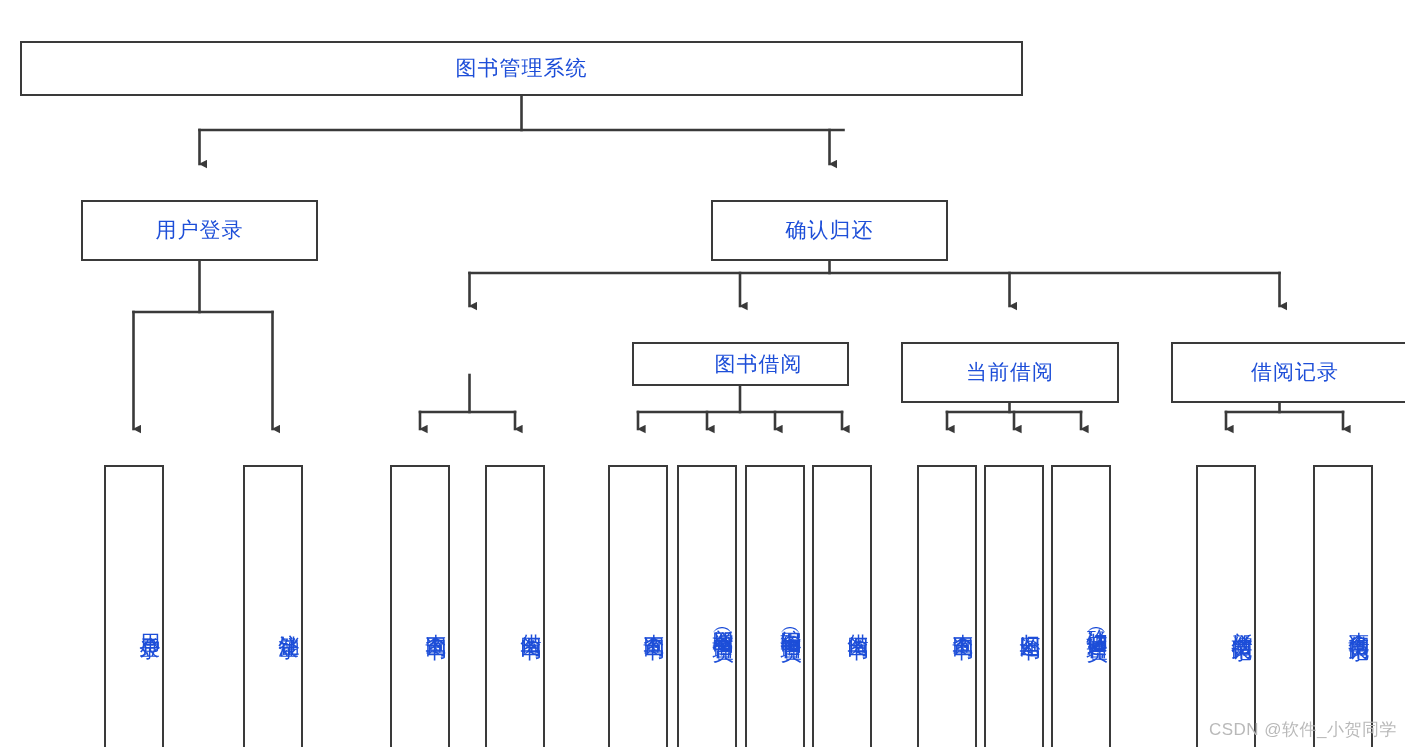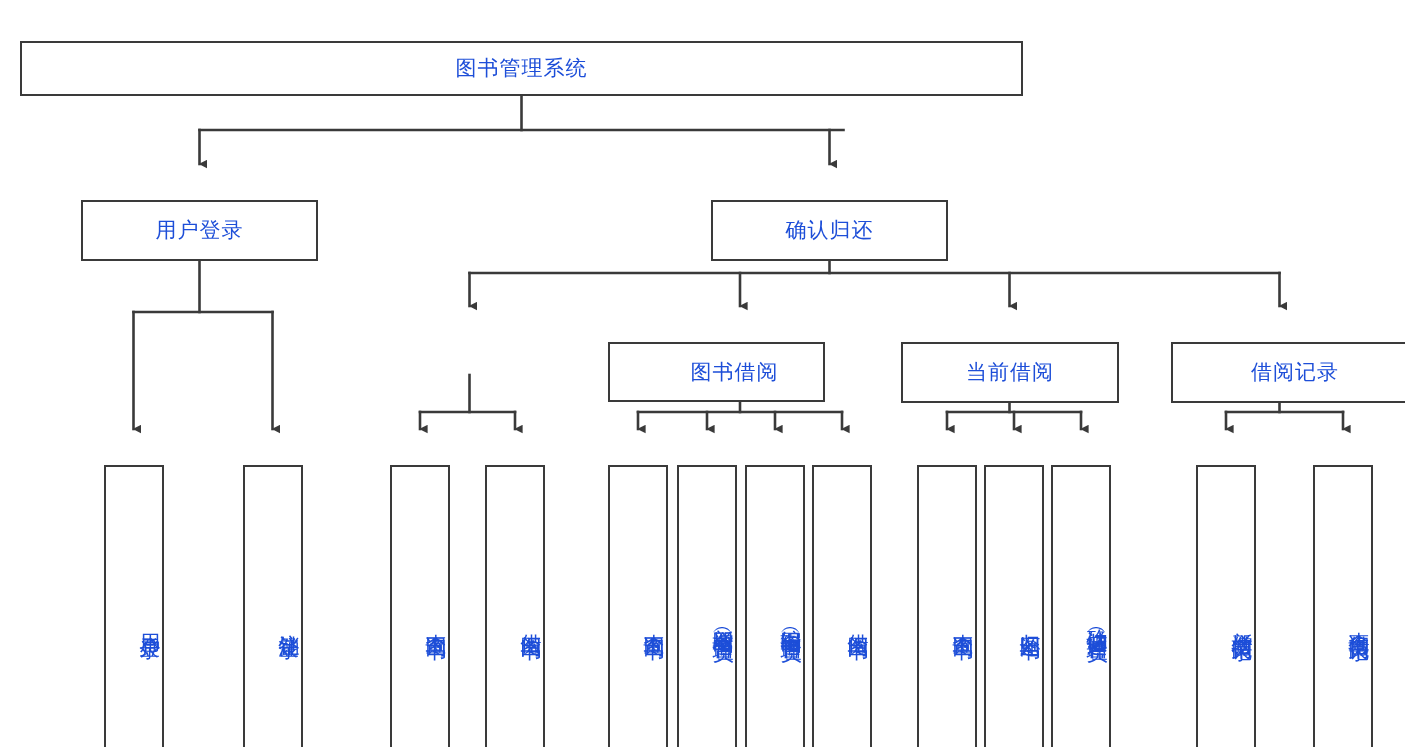--- a/index.html
+++ b/index.html
@@ -126,21 +126,21 @@
     <span class="lbl">图书管理系统</span>
   </div>
 
   <div class="node horiz" style="left: 81px; top: 172px; width: 237px; height: 61px;">
     <span class="lbl">用户登录</span>
   </div>
   <div class="node horiz" style="left: 711px; top: 172px; width: 237px; height: 61px;">
     <span class="lbl">确认归还</span>
   </div>
 
-  <div class="node horiz" style="left: 608px; top: 314px; width: 217px; height: 60px; padding-left: 36px;">
+  <div class="node horiz" style="left: 632px; top: 314px; width: 217px; height: 44px; padding-left: 36px;">
     <span class="lbl">图书借阅</span>
   </div>
   <div class="node horiz" style="left: 901px; top: 314px; width: 218px; height: 61px;">
     <span class="lbl">当前借阅</span>
   </div>
   <div class="node horiz" style="left: 1171px; top: 314px; width: 248px; height: 61px;">
     <span class="lbl">借阅记录</span>
   </div>
 
   <div class="node vert" style="left: 104px; top: 437px; width: 60px; height: 297px;">
@@ -176,13 +176,14 @@
   <div class="node vert" style="left: 1051px; top: 437px; width: 60px; height: 297px;">
     <span class="lbl">确认归还（管理员）</span>
   </div>
   <div class="node vert" style="left: 1196px; top: 437px; width: 60px; height: 297px;">
     <span class="lbl">新增借阅记录</span>
   </div>
   <div class="node vert" style="left: 1313px; top: 437px; width: 60px; height: 297px;">
     <span class="lbl">查询借阅记录</span>
   </div>
 
+  <div id="watermark">CSDN @软件_小贺同学</div>
 </div>
 
 </body></html>

